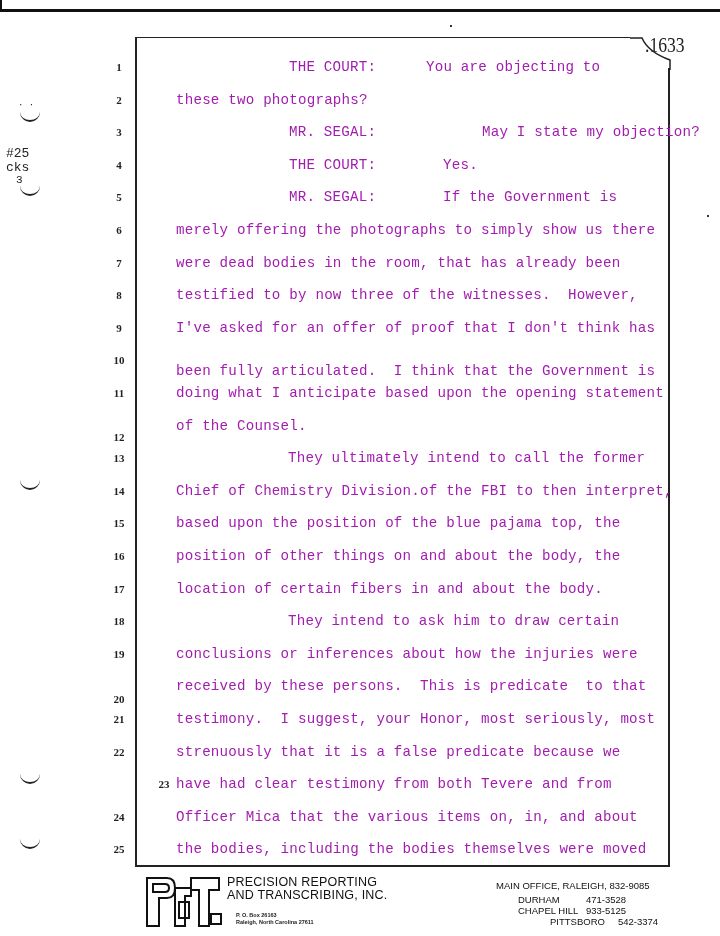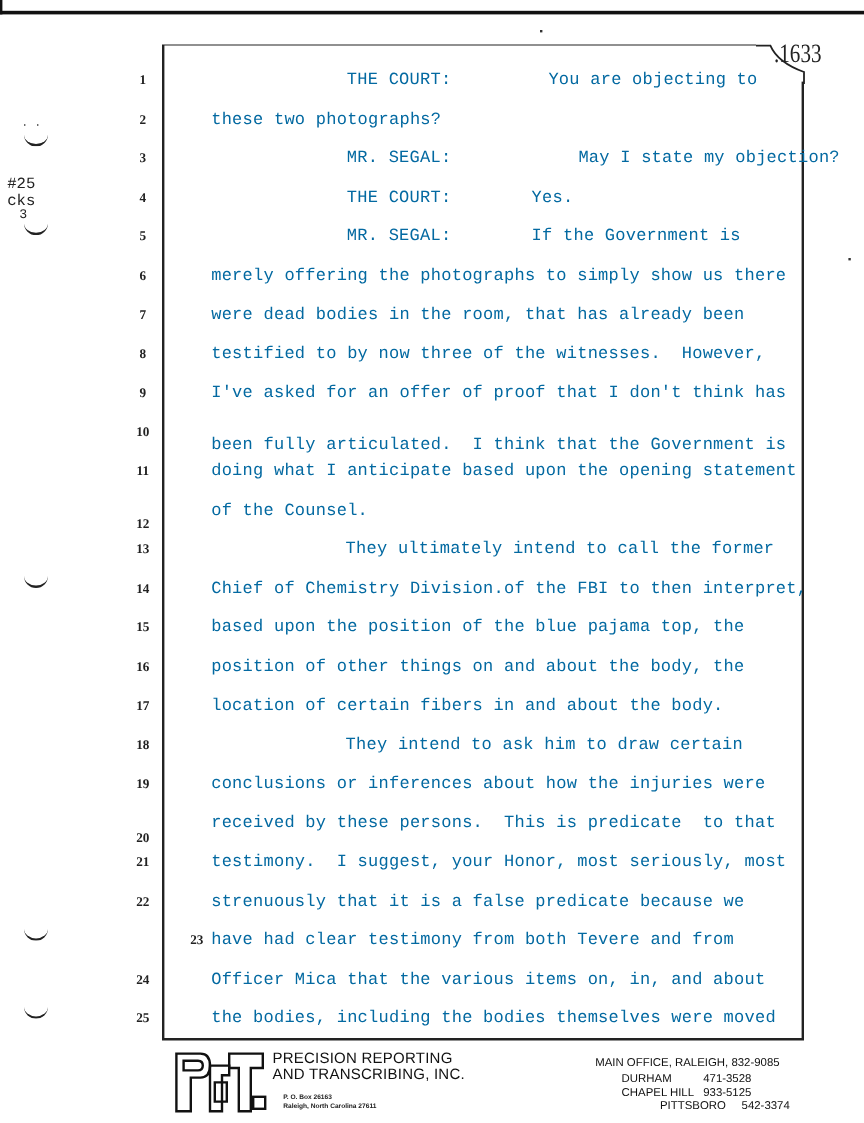--- a/index.html
+++ b/index.html
@@ -21,21 +21,21 @@
   .corner-svg { position: absolute; left: 630px; top: 30px; }
   .page-number {
     position: absolute; left: 645px; top: 32px; font-family: "Liberation Serif", "DejaVu Serif", serif;
     font-size: 22px; letter-spacing: 0px; color: #222; transform: scaleX(0.8); transform-origin: left top;
   }
   .line-num {
     position: absolute; left: 108px; width: 22px; text-align: center;
     font-family: "Liberation Serif", "DejaVu Serif", serif; font-size: 11px; font-weight: bold; color: #222;
   }
   .line-text {
-    position: absolute; font-size: 14.2px; white-space: pre; color: #0369a1; letter-spacing: 0.2px;
+    position: absolute; font-size: 14.2px; white-space: pre; color: #a21caf; letter-spacing: 0.2px;
   }
   .margin-note {
     position: absolute; font-family: "Liberation Mono", "DejaVu Sans Mono", monospace; font-size: 13px; color: #222;
   }
   .arc {
     position: absolute; width: 20px; height: 12px;
     border-bottom: 2px solid #222; border-radius: 0 0 14px 14px;
   }
   .logo { position: absolute; left: 145px; top: 874px; }
   .company {
@@ -77,21 +77,21 @@
 <div class="arc" style="left:20px;top:182px;"></div>
 <div class="arc" style="left:20px;top:476px;"></div>
 <div class="arc" style="left:20px;top:770px;"></div>
 <div class="arc" style="left:20px;top:835px;"></div>
 <div class="speck" style="left:707px;top:215px;"></div>
 <div class="speck" style="left:450px;top:25px;"></div>
 
 <div id="lines">
     <div class="line-num" style="top: 61px;">1</div>
     <div class="line-text" style="left: 289px; top: 59px;">THE COURT:</div>
-    <div class="line-text" style="left: 457px; top: 59px;">You are objecting to</div>
+    <div class="line-text" style="left: 426px; top: 59px;">You are objecting to</div>
     <div class="line-num" style="top: 93.6px;">2</div>
     <div class="line-text" style="left: 176px; top: 91.6px;">these two photographs?</div>
     <div class="line-num" style="top: 126.2px;">3</div>
     <div class="line-text" style="left: 289px; top: 124.2px;">MR. SEGAL:</div>
     <div class="line-text" style="left: 443px; top: 124.2px; padding-left: 39px;">May I state my objection?</div>
     <div class="line-num" style="top: 158.8px;">4</div>
     <div class="line-text" style="left: 289px; top: 156.8px;">THE COURT:</div>
     <div class="line-text" style="left: 443px; top: 156.8px;">Yes.</div>
     <div class="line-num" style="top: 191.4px;">5</div>
     <div class="line-text" style="left: 289px; top: 189.4px;">MR. SEGAL:</div>

